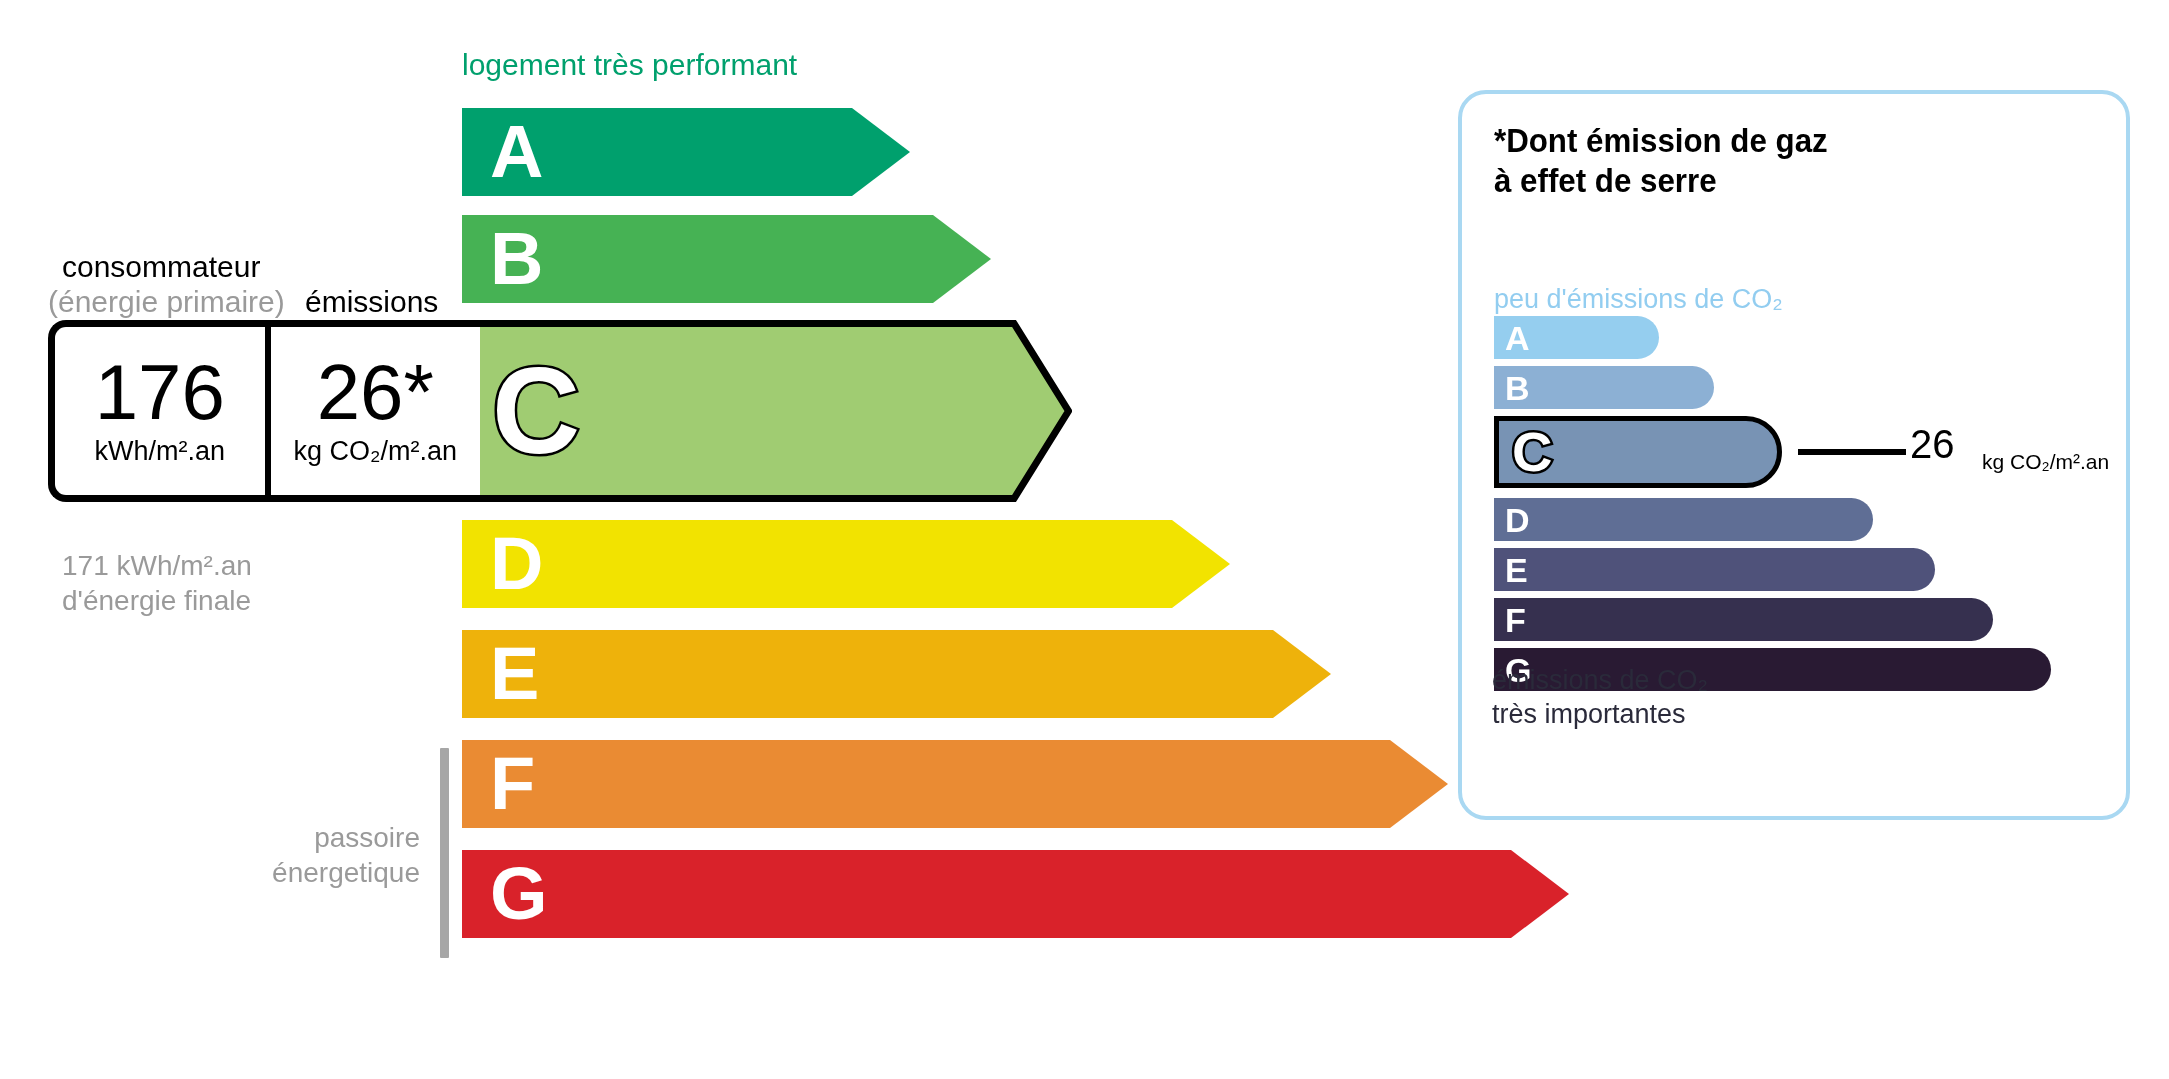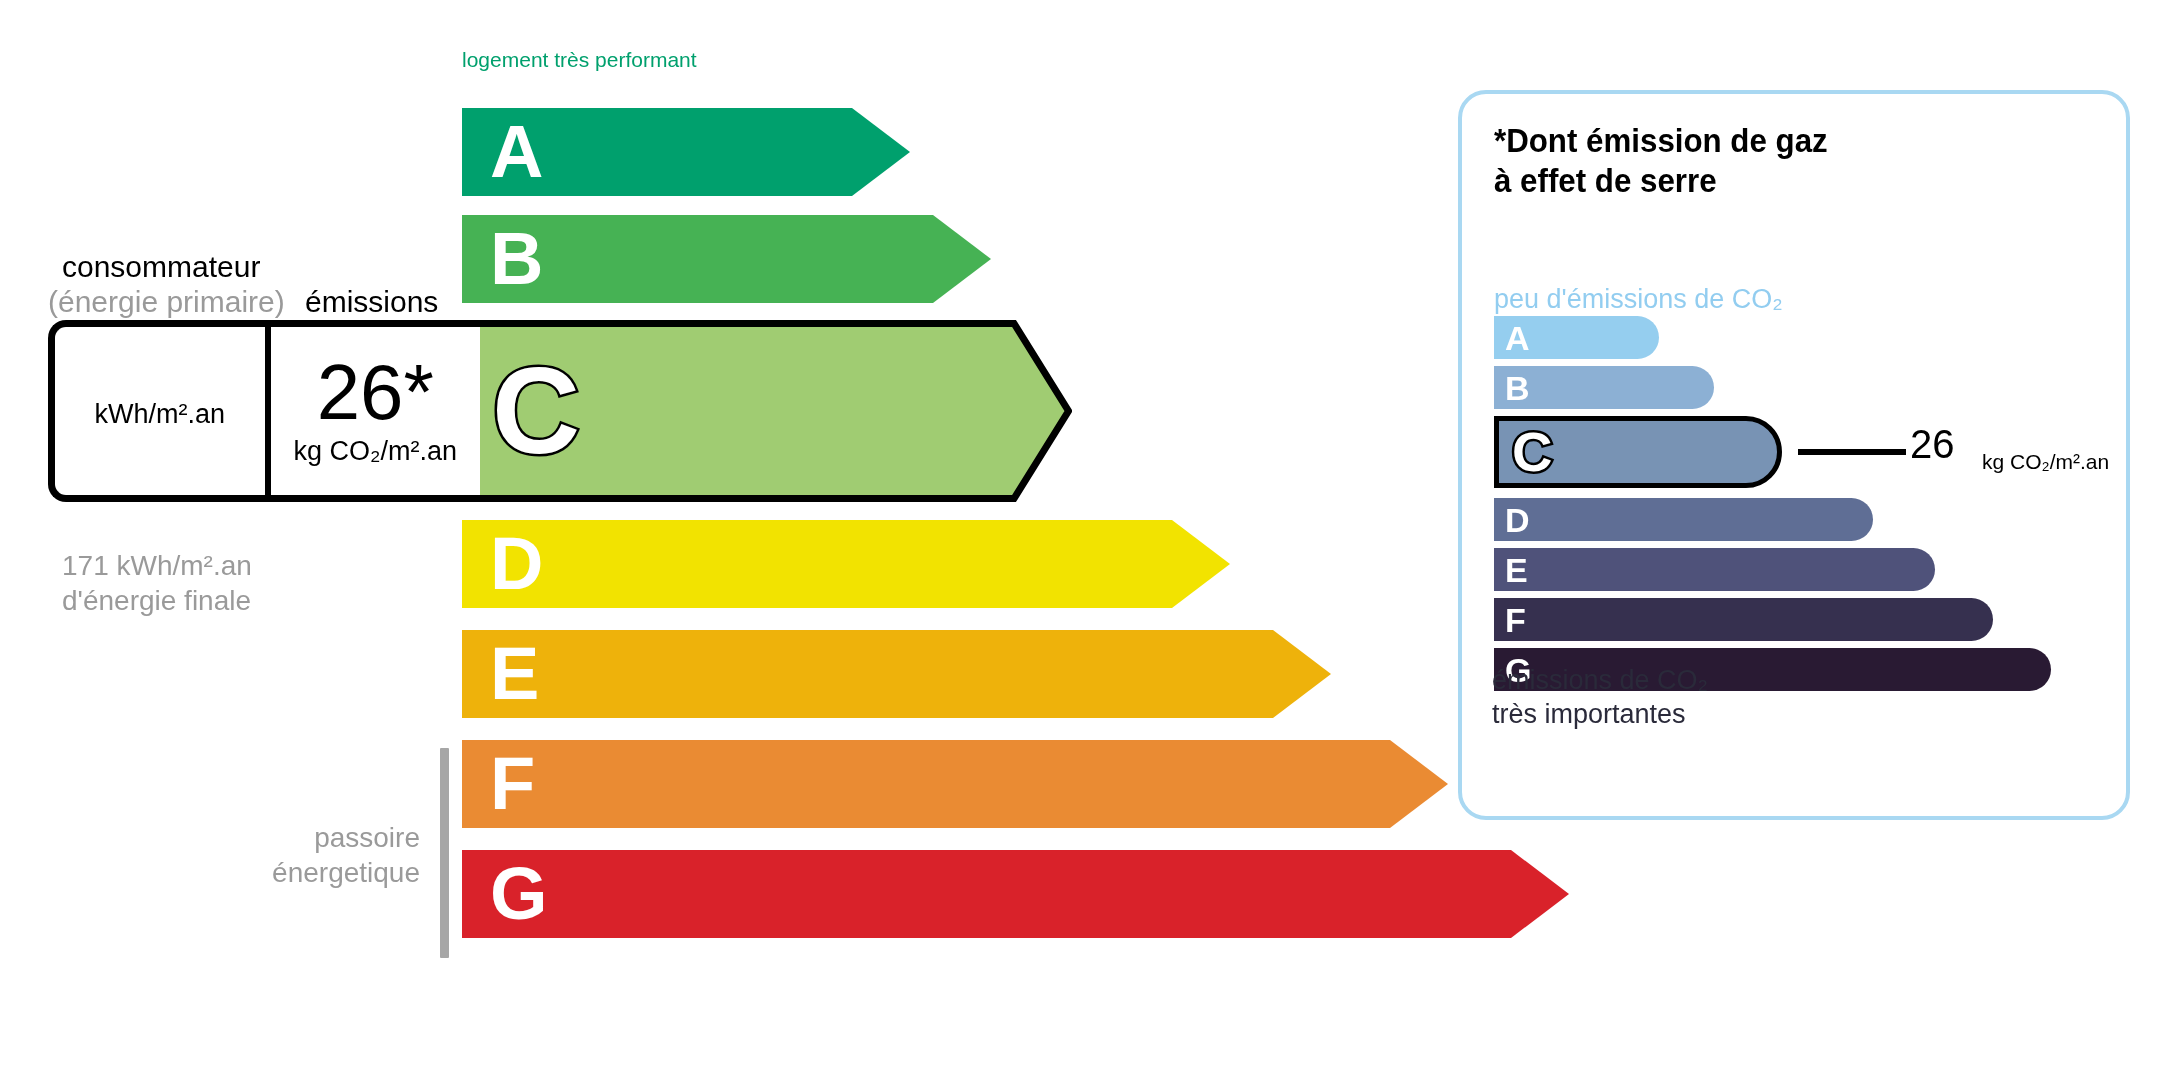--- a/index.html
+++ b/index.html
@@ -21,21 +21,21 @@
     left: 0;
     top: 0;
     width: 1400px;
     height: 1079px;
   }
 
   .top-caption {
     position: absolute;
     left: 462px;
     top: 48px;
-    font-size: 21px;
+    font-size: 30px;
     color: #00a06d;
     white-space: nowrap;
   }
   .bottom-caption {
     position: absolute;
     left: 462px;
     top: 955px;
     font-size: 30px;
     color: #e3242b;
     white-space: nowrap;
@@ -324,20 +324,21 @@
       <span class="arrow-letter">G</span>
     </div>
 
 
   <div class="label-consommation">consommateur</div>
   <div class="label-energie-primaire">(énergie primaire)</div>
   <div class="label-emissions">émissions</div>
 
   <div id="consumption-box">
     <div class="cons-cell first">
+      <div class="cons-value">176</div>
       <div class="cons-unit">kWh/m².an</div>
     </div>
     <div class="cons-cell">
       <div class="cons-value">26*</div>
       <div class="cons-unit">kg CO₂/m².an</div>
     </div>
   </div>
 
   <div class="label-finale">171 kWh/m².an<br>d'énergie finale</div>
 

